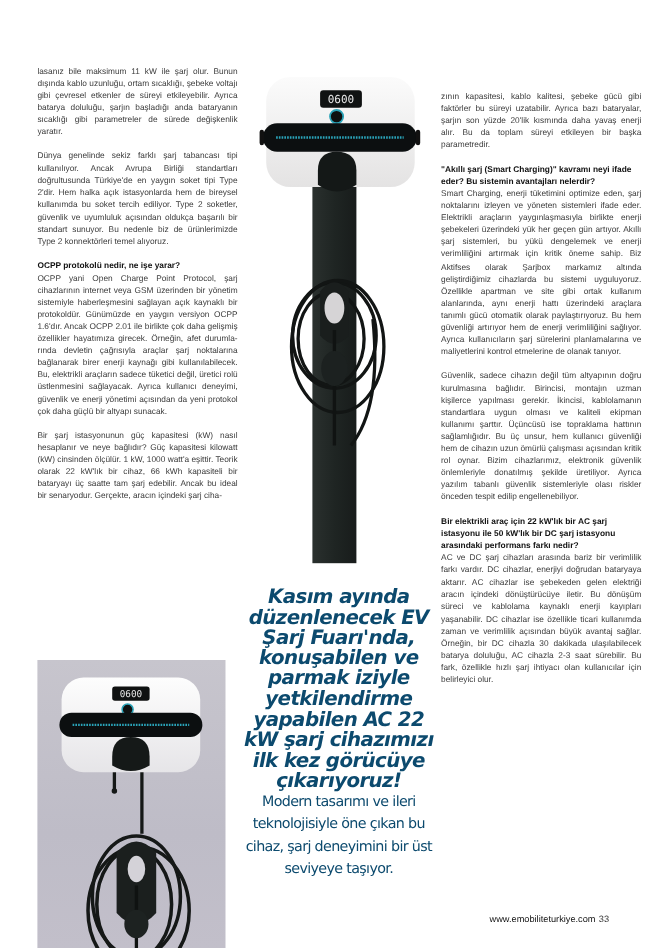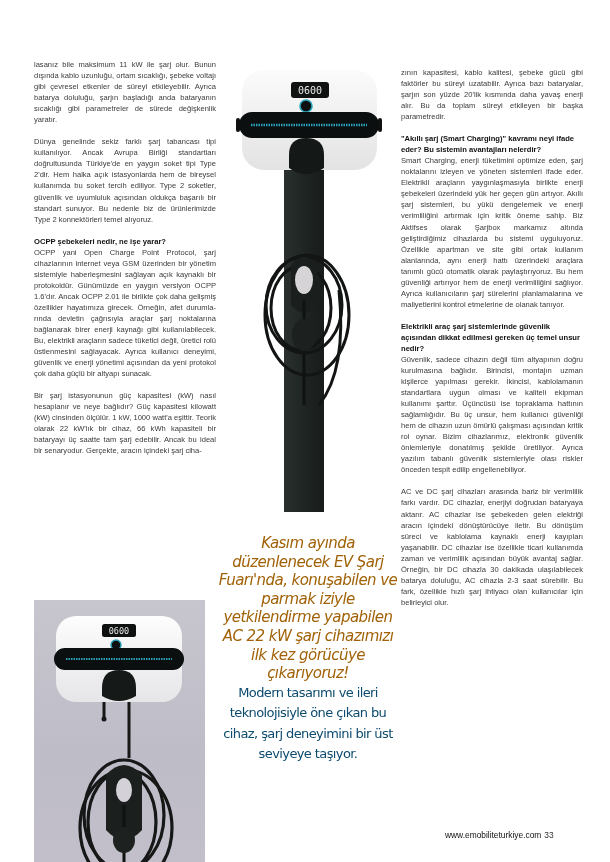--- a/index.html
+++ b/index.html
@@ -1,41 +1,41 @@
 <!DOCTYPE html>
 <html><head>
 <meta charset="utf-8">
 <style>
   html, body { margin:0; padding:0; background:#ffffff; }
   body { width:610px; height:862px; position:relative; overflow:hidden;
          font-family:"Liberation Sans", sans-serif; color:#3a3a3a; }
   .col { position:absolute; font-size:7.55px; line-height:11.05px; text-align:justify; }
   .col-left { left:34px; top:59px; width:182px; }
-  .col-right { left:401px; top:67px; width:182px; }
+  .col-right { left:401px; top:82px; width:182px; }
   .col p { margin:0 0 11px 0; hyphens:manual; }
   .col h3 { margin:0; font-size:7.6px; line-height:11px; font-weight:bold; color:#111; text-align:left; }
   .center-fig { position:absolute; left:229px; top:70px; width:170px; height:445px; }
   .quote { position:absolute; left:218px; top:534px; width:180px; text-align:center; }
-  .quote .q-bold { font-family:"DejaVu Sans", sans-serif; font-style:italic; font-weight:normal;
-                   font-size:15px; line-height:18.6px; color:#a16207; letter-spacing:-0.55px; display:block; }
+  .quote .q-bold { font-family:"DejaVu Sans", sans-serif; font-style:italic; font-weight:bold;
+                   font-size:18px; line-height:18.6px; color:#0c4a6e; letter-spacing:-0.55px; display:block; }
   .quote .q-light { font-family:"DejaVu Sans", sans-serif; font-weight:normal; font-size:13px;
                     line-height:20.5px; color:#0c4a6e; letter-spacing:-0.6px; display:block; }
   .photo { position:absolute; left:34px; top:600px; width:171px; height:262px; overflow:hidden;
            background:linear-gradient(180deg,#c7c5cd 0%,#bebcc7 60%,#c2bfca 100%); }
   .footer { position:absolute; left:445px; top:830px; font-size:8.4px; color:#111; white-space:nowrap; }
   .footer .url { font-weight:normal; }
   .footer .pg { font-weight:normal; margin-left:3px; color:#333; }
 </style>
 </head>
 <body>
 
 <div class="col col-left">
   <p>lasanız bile maksimum 11 kW ile şarj olur. Bunun dışında kablo uzunluğu, ortam sıcak­lığı, şebeke voltajı gibi çevresel etkenler de süreyi etkileyebilir. Ayrıca batarya doluluğu, şarjın başladığı anda bataryanın sıcaklığı gibi parametreler de sürede değişkenlik yaratır.</p>
   <p>Dünya genelinde sekiz farklı şarj tabancası tipi kullanılıyor. Ancak Avrupa Birliği stan­dartları doğrultusunda Türkiye'de en yaygın soket tipi Type 2'dir. Hem halka açık istas­yonlarda hem de bireysel kullanımda bu so­ket tercih ediliyor. Type 2 soketler, güvenlik ve uyumluluk açısından oldukça başarılı bir standart sunuyor. Bu nedenle biz de ürünle­rimizde Type 2 konnektörleri temel alıyoruz.</p>
-  <h3>OCPP şebekeleri nedir, ne işe yarar?</h3>
+  <h3>OCPP protokolü nedir, ne işe yarar?</h3>
   <p>OCPP yani Open Charge Point Protocol, şarj cihazlarının internet veya GSM üzerinden bir yönetim sistemiyle haberleşmesini sağlayan açık kaynaklı bir protokoldür. Günümüzde en yaygın versiyon OCPP 1.6'dır. Ancak OCPP 2.01 ile birlikte çok daha gelişmiş özellikler hayatımıza girecek. Örneğin, afet durumla­rında devletin çağrısıyla araçlar şarj noktala­rına bağlanarak birer enerji kaynağı gibi kul­lanılabilecek. Bu, elektrikli araçların sadece tüketici değil, üretici rolü üstlenmesini sağ­layacak. Ayrıca kullanıcı deneyimi, güvenlik ve enerji yönetimi açısından da yeni protokol çok daha güçlü bir altyapı sunacak.</p>
   <p>Bir şarj istasyonunun güç kapasitesi (kW) nasıl hesaplanır ve neye bağlıdır? Güç kapa­sitesi kilowatt (kW) cinsinden ölçülür. 1 kW, 1000 watt'a eşittir. Teorik olarak 22 kW'lık bir cihaz, 66 kWh kapasiteli bir bataryayı üç saatte tam şarj edebilir. Ancak bu ideal bir se­naryodur. Gerçekte, aracın içindeki şarj ciha-</p>
 </div>
 
 <div class="center-fig">
   <svg width="170" height="445" viewBox="0 0 170 445">
     <defs>
       <linearGradient id="bodyG" x1="0" y1="0" x2="0" y2="1">
         <stop offset="0" stop-color="#fbfbfb"></stop>
           <stop offset="1" stop-color="#e4e3e3"></stop>
@@ -108,20 +108,20 @@
     <rect x="20" y="48" width="130" height="22" rx="11" fill="#0c0f10"></rect>
     <line x1="32" y1="59" x2="138" y2="59" stroke="#2aa3b8" stroke-width="2.2" stroke-dasharray="1.5 1"></line>
     <path d="M68 88 Q68 70 85 70 Q102 70 102 88 L102 96 Q85 106 68 96 Z" fill="#151918"></path>
   </svg>
 </div>
 
 <div class="col col-right">
   <p>zının kapasitesi, kablo kalitesi, şebeke gücü gibi faktörler bu süreyi uzatabilir. Ayrıca bazı bataryalar, şarjın son yüzde 20'lik kısmında daha yavaş enerji alır. Bu da toplam süreyi etkileyen bir başka parametredir.</p>
   <h3>"Akıllı şarj (Smart Charging)" kavramı neyi ifade eder? Bu sistemin avantajları nelerdir?</h3>
   <p>Smart Charging, enerji tüketimini optimi­ze eden, şarj noktalarını izleyen ve yöneten sistemleri ifade eder. Elektrikli araçların yay­gınlaşmasıyla birlikte enerji şebekeleri üze­rindeki yük her geçen gün artıyor. Akıllı şarj sistemleri, bu yükü dengelemek ve enerji verimliliğini artırmak için kritik öneme sahip. Biz Aktifses olarak Şarjbox markamız altında geliştirdiğimiz cihazlarda bu sistemi uygulu­yoruz. Özellikle apartman ve site gibi ortak kullanım alanlarında, aynı enerji hattı üzerin­deki araçlara tanımlı gücü otomatik olarak paylaştırıyoruz. Bu hem güvenliği artırıyor hem de enerji verimliliğini sağlıyor. Ayrıca kullanıcıların şarj sürelerini planlamalarına ve maliyetlerini kontrol etmelerine de olanak tanıyor.</p>
-  <h3>Elektrikli araç şarj sistemlerinde güvenlik açısından dikkat edilmesi gereken üç te­mel unsur nedir?</h3>
   <p>Güvenlik, sadece cihazın değil tüm altyapının doğru kurulmasına bağlıdır. Birincisi, monta­jın uzman kişilerce yapılması gerekir. İkincisi, kablolamanın standartlara uygun olması ve kaliteli ekipman kullanımı şarttır. Üçüncüsü ise topraklama hattının sağlamlığıdır. Bu üç unsur, hem kullanıcı güvenliği hem de ciha­zın uzun ömürlü çalışması açısından kritik rol oynar. Bizim cihazlarımız, elektronik güven­lik önlemleriyle donatılmış şekilde üretiliyor. Ayrıca yazılım tabanlı güvenlik sistemleriyle olası riskler önceden tespit edilip engellene­biliyor.</p>
+  <h3>Bir elektrikli araç için 22 kW'lık bir AC şarj istasyonu ile 50 kW'lık bir DC şarj istasyonu arasındaki performans farkı nedir?</h3>
   <p>AC ve DC şarj cihazları arasında bariz bir verimlilik farkı vardır. DC cihazlar, enerjiyi doğrudan bataryaya aktarır. AC cihazlar ise şebekeden gelen elektriği aracın içindeki dönüştürücüye iletir. Bu dönüşüm süreci ve kablolama kaynaklı enerji kayıpları yaşanabi­lir. DC cihazlar ise özellikle ticari kullanımda zaman ve verimlilik açısından büyük avantaj sağlar. Örneğin, bir DC cihazla 30 dakikada ulaşılabilecek batarya doluluğu, AC cihazla 2-3 saat sürebilir. Bu fark, özellikle hızlı şarj ihtiyacı olan kullanıcılar için belirleyici olur.</p>
 </div>
 
 <div class="footer">
   <span class="url">www.emobiliteturkiye.com</span><span class="pg">33</span>
 </div>
 
 </body></html>

